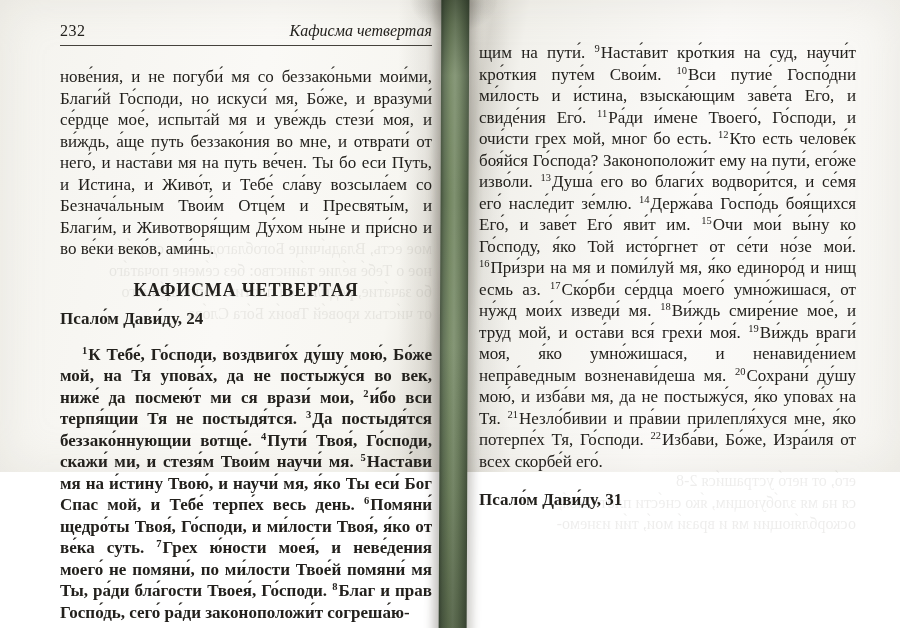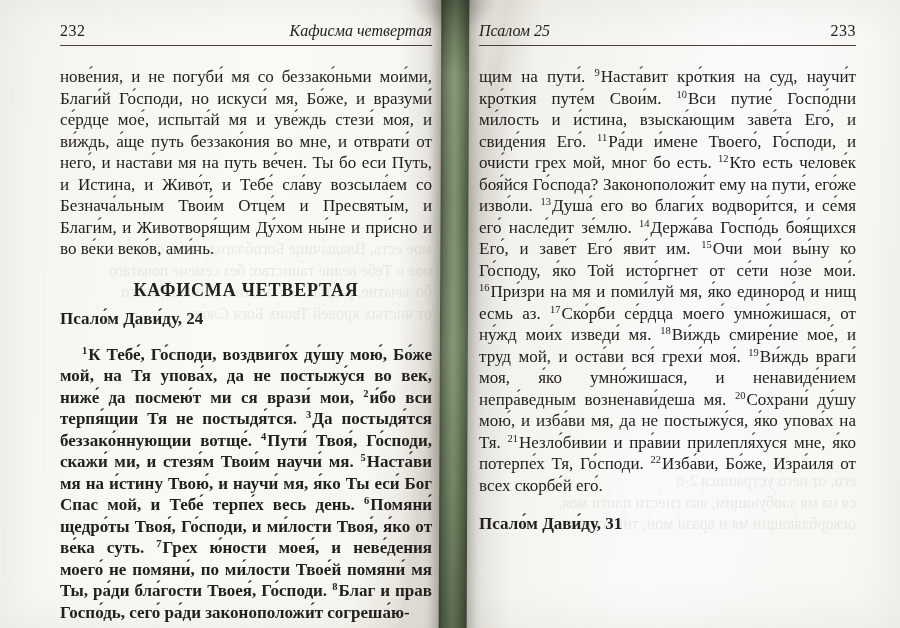--- a/index.html
+++ b/index.html
@@ -2,21 +2,21 @@
 <html lang="ru"><head>
 <meta charset="utf-8">
 <style>
   html, body { margin:0; padding:0; }
   body {
     width:900px; height:628px; overflow:hidden;
     font-family:"Liberation Serif","DejaVu Serif",serif;
     background:#ffffff;
   }
   .book {
-    position:relative; width:900px; height:628px;
+    position:relative; width:900px; height:472px;
     background:linear-gradient(100deg,
       #f4f3ee 0%, #faf9f6 28%, #f7f6f1 45%,
       #eae8e1 49.3%, #e1dfd8 50.4%, #f2f1ec 54%,
       #fbfaf8 74%, #f6f5f1 100%);
     box-shadow:inset 0 0 45px rgba(185,180,168,0.22);
   }
   .gutter {
     position:absolute; left:398px; top:0; width:112px; height:100%;
     background:linear-gradient(to right,
       rgba(108,102,90,0) 0%, rgba(108,102,90,0.16) 36%,
@@ -104,24 +104,20 @@
       </div>
     <div class="pg-body" id="left-body">
         <p class="para">нове́ния, и не погуби́ мя со беззако́ньми мои́ми, Благи́й Го́споди, но искуси́ мя, Бо́же, и вразуми́ се́рдце мое́, испыта́й мя и уве́ждь стези́ моя, и ви́ждь, а́ще путь беззако́ния во мне, и отврати́ от него́, и наста́ви мя на путь ве́чен. Ты бо еси Путь, и Истина, и Живо́т, и Тебе́ сла́ву возсыла́ем со Безнача́льным Твои́м Отце́м и Пресвяты́м, и Благи́м, и Животворя́щим Ду́хом ны́не и при́сно и во ве́ки веко́в, ами́нь.</p>
         <div class="kathisma">КАФИСМА ЧЕТВЕРТАЯ</div>
         <div class="psalm-h">Псало́м Дави́ду, 24</div>
         <p class="para indent"><sup class="verse">1</sup>К Тебе́, Го́споди, воздвиго́х ду́шу мою́, Бо́же мой, на Тя упова́х, да не постыжу́ся во век, ниже́ да посмею́т ми ся врази́ мои, <sup class="verse">2</sup>и́бо вси терпя́щии Тя не постыдя́тся. <sup class="verse">3</sup>Да постыдя́тся беззако́ннующии вотще́. <sup class="verse">4</sup>Пути́ Твоя́, Го́споди, скажи́ ми, и стезя́м Твои́м научи́ мя. <sup class="verse">5</sup>Наста́ви мя на и́стину Твою́, и научи́ мя, я́ко Ты еси́ Бог Спас мой, и Тебе́ терпе́х весь день. <sup class="verse">6</sup>Помяни́ щедро́ты Твоя́, Го́споди, и ми́лости Твоя́, я́ко от ве́ка суть. <sup class="verse">7</sup>Грех ю́ности моея́, и неве́дения моего́ не помяни́, по ми́лости Твое́й помяни́ мя Ты, ра́ди бла́гости Твоея́, Го́споди. <sup class="verse">8</sup>Благ и прав Госпо́дь, сего́ ра́ди законоположи́т согреша́ю-</p>
       </div>
   </div>
 
   <div class="page right">
-    <div class="pg-header">
-      <span class="run">Псалом 25</span>
-      <span class="pnum">233</span>
-    </div>
     <div class="ghost ghost-right" id="ghost-right">
         <div>его́, от него́ устраши́ся 2-8</div>
         <div>ся на мя зло́бующим, я́ко сне́сти пло́ти моя́,</div>
         <div>оскорбля́ющии мя и врази́ мои́, ти́и изнемо-</div>
       </div>
     <div class="pg-body" id="right-body">
         <p class="para">щим на пути́. <sup class="verse">9</sup>Наста́вит кро́ткия на суд, научи́т кро́ткия путе́м Свои́м. <sup class="verse">10</sup>Вси путие́ Госпо́дни ми́лость и и́стина, взыска́ющим заве́та Его́, и свиде́ния Его́. <sup class="verse">11</sup>Ра́ди и́мене Твоего́, Го́споди, и очи́сти грех мой, мног бо есть. <sup class="verse">12</sup>Кто есть челове́к боя́йся Го́спода? Законоположи́т ему на пути́, его́же изво́ли. <sup class="verse">13</sup>Душа́ его во благи́х водвори́тся, и се́мя его́ насле́дит зе́млю. <sup class="verse">14</sup>Держа́ва Госпо́дь боя́щихся Его́, и заве́т Его́ яви́т им. <sup class="verse">15</sup>Очи мои́ вы́ну ко Го́споду, я́ко Той исто́ргнет от се́ти но́зе мои́. <sup class="verse">16</sup>При́зри на мя и поми́луй мя, я́ко единоро́д и нищ есмь аз. <sup class="verse">17</sup>Ско́рби се́рдца моего́ умно́жишася, от ну́жд мои́х изведи́ мя. <sup class="verse">18</sup>Ви́ждь смире́ние мое́, и труд мой, и оста́ви вся́ грехи́ моя́. <sup class="verse">19</sup>Ви́ждь враги́ моя, я́ко умно́жишася, и ненавиде́нием непра́ведным возненави́деша мя. <sup class="verse">20</sup>Сохрани́ ду́шу мою́, и изба́ви мя, да не постыжу́ся, я́ко упова́х на Тя. <sup class="verse">21</sup>Незло́бивии и пра́вии прилепля́хуся мне, я́ко потерпе́х Тя, Го́споди. <sup class="verse">22</sup>Изба́ви, Бо́же, Изра́иля от всех скорбе́й его́.</p>
         <div class="psalm-h">Псало́м Дави́ду, 31</div>
       </div>
   </div>

